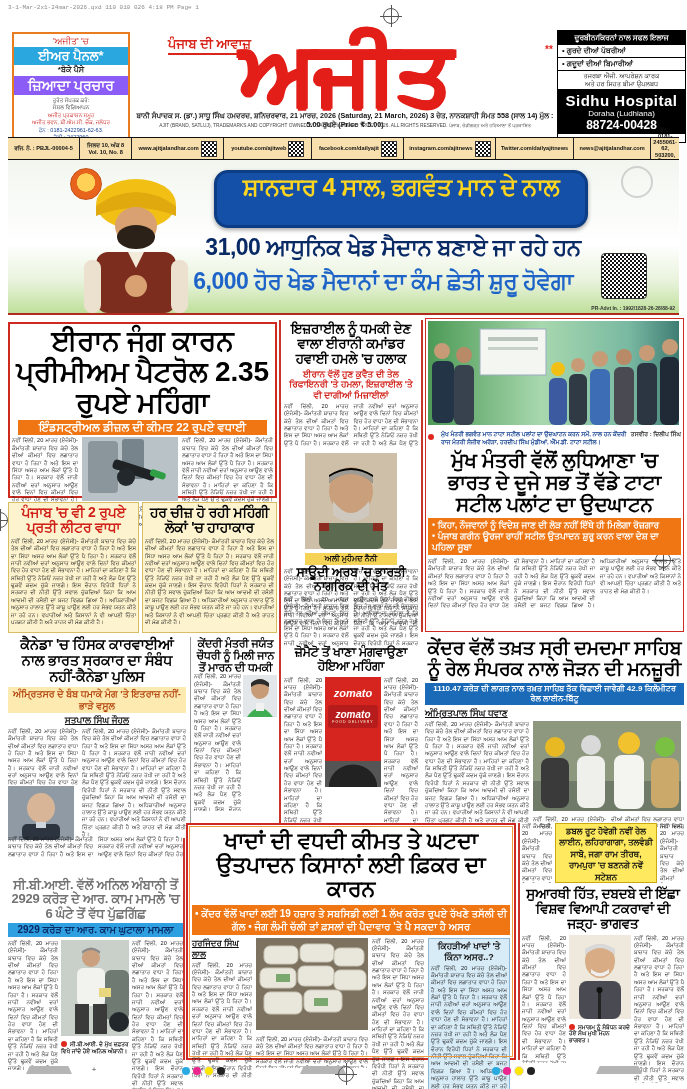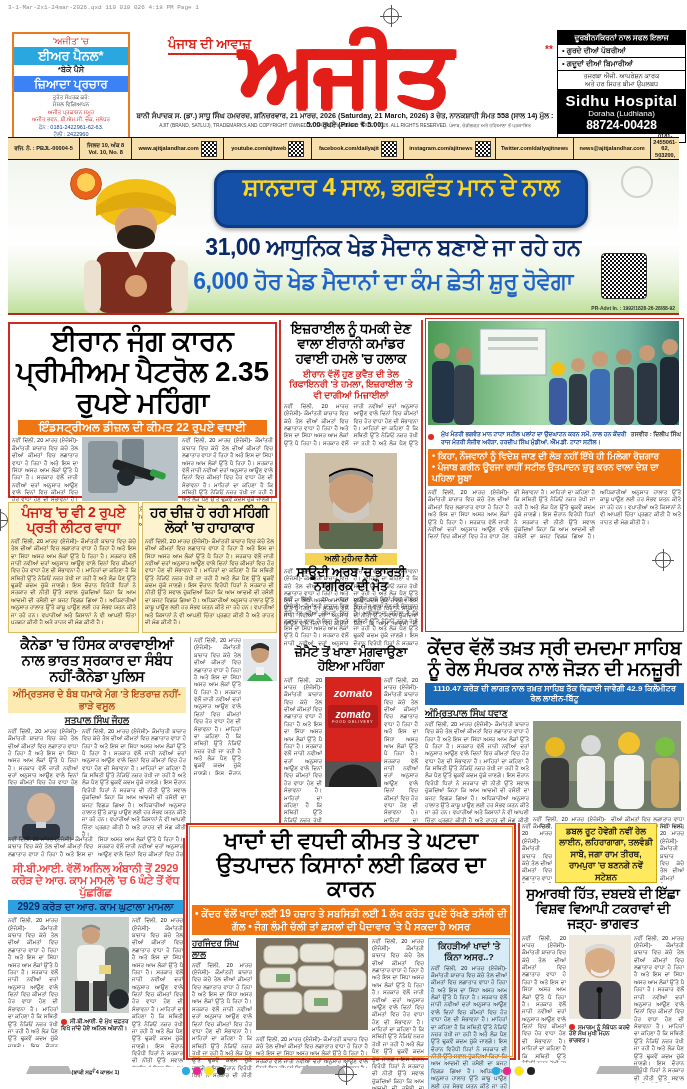--- a/index.html
+++ b/index.html
@@ -36,21 +36,21 @@
 
 <div class="page">
 
   <div class="abs" style="left:8px;top:4px;font-size:6px;color:#8a8a8a;font-family:'Liberation Mono','DejaVu Sans Mono',monospace;">3-1-Mar-2x1-24mar-2026.qxd   110 010 026   4:18 PM   Page 1</div>
   <div class="regmark" style="left:383px;top:8px;"></div>
 
   <div class="abs" style="left:12px;top:32px;width:114px;height:108px;border:2px solid #e87c1e;background:#fff;text-align:center;overflow:hidden;">
     <div style="font-size:9px;color:#d02018;font-weight:normal;margin-top:2px;">'ਅਜੀਤ' 'ਚ</div>
     <div style="background:#2ba7e0;color:#fff;font-weight:bold;font-size:13px;padding:1px 15px;">ਈਅਰ ਪੈਨਲ*</div>
     <div style="font-size:8px;font-weight:bold;color:#222;">*ਬੋਕੇ ਪੈਸੇ</div>
-    <div style="background:#3b82f6;color:#fff;font-weight:bold;font-size:12px;padding:1px 0;margin-top:1px;">ਜ਼ਿਆਦਾ ਪ੍ਰਚਾਰ</div>
+    <div style="background:#8b5cf6;color:#fff;font-weight:bold;font-size:14px;padding:1px 0;margin-top:1px;">ਜ਼ਿਆਦਾ ਪ੍ਰਚਾਰ</div>
     <div style="font-size:5.5px;line-height:1.35;color:#333;margin-top:2px;">
       <div>ਤੁਰੰਤ ਸੰਪਰਕ ਕਰੋ:</div>
       <div>ਸੋਸ਼ਲ ਵਿਗਿਆਪਨ</div>
       <div style="color:#c22;">ਅਜੀਤ ਪ੍ਰਕਾਸ਼ਨ ਸਮੂਹ</div>
       <div style="color:#c22;">ਅਜੀਤ ਭਵਨ, ਬੀ.ਐਮ.ਸੀ. ਚੌਕ, ਜਲੰਧਰ</div>
       <div style="color:#16418f;">ਫੋਨ : 0181-2422961-62-63.</div>
       <div style="color:#16418f;">ਟੈਲੀ : 2422960</div>
     </div>
   </div>
 
@@ -182,34 +182,35 @@
             <rect width="66" height="54" fill="#8f9aa5"></rect>
             <ellipse cx="33" cy="22" rx="14" ry="15" fill="#d9b598"></ellipse>
             <rect x="14" y="38" width="38" height="16" rx="5" fill="#2c353f"></rect>
             <rect x="28" y="36" width="10" height="6" fill="#cfd6dd"></rect>
           </svg>
         </div>
         <div class="body-text" style="flex:1;height:118px;">ਨਵੀਂ ਦਿੱਲੀ, 20 ਮਾਰਚ (ਏਜੰਸੀ)- ਕੌਮਾਂਤਰੀ ਬਾਜ਼ਾਰ ਵਿਚ ਕੱਚੇ ਤੇਲ ਦੀਆਂ ਕੀਮਤਾਂ ਵਿਚ ਲਗਾਤਾਰ ਵਾਧਾ ਹੋ ਰਿਹਾ ਹੈ ਅਤੇ ਇਸ ਦਾ ਸਿੱਧਾ ਅਸਰ ਆਮ ਲੋਕਾਂ ਉੱਤੇ ਪੈ ਰਿਹਾ ਹੈ। ਸਰਕਾਰ ਵੱਲੋਂ ਜਾਰੀ ਨਵੀਆਂ ਦਰਾਂ ਅਨੁਸਾਰ ਆਉਣ ਵਾਲੇ ਦਿਨਾਂ ਵਿਚ ਕੀਮਤਾਂ ਵਿਚ ਹੋਰ ਵਾਧਾ ਹੋਣ ਦੀ ਸੰਭਾਵਨਾ ਹੈ। ਮਾਹਿਰਾਂ ਦਾ ਕਹਿਣਾ ਹੈ ਕਿ ਸਥਿਤੀ ਉੱਤੇ ਨੇੜਿਓਂ ਨਜ਼ਰ ਰੱਖੀ ਜਾ ਰਹੀ ਹੈ ਅਤੇ ਲੋੜ ਪੈਣ ਉੱਤੇ ਢੁਕਵੇਂ ਕਦਮ ਚੁੱਕੇ ਜਾਣਗੇ। ਇਸ ਦੌਰਾਨ ਵਿਰੋਧੀ ਧਿਰਾਂ ਨੇ ਸਰਕਾਰ ਦੀ ਨੀਤੀ ਉੱਤੇ ਸਵਾਲ ਚੁੱਕਦਿਆਂ ਕਿਹਾ ਕਿ ਆਮ ਆਦਮੀ ਦੀ ਰਸੋਈ ਦਾ ਬਜਟ ਵਿਗੜ ਗਿਆ ਹੈ। ਅਧਿਕਾਰੀਆਂ ਅਨੁਸਾਰ ਹਾਲਾਤ ਉੱਤੇ ਕਾਬੂ ਪਾਉਣ ਲਈ ਹਰ ਸੰਭਵ ਯਤਨ ਕੀਤੇ ਜਾ ਰਹੇ ਹਨ। ਵਪਾਰੀਆਂ ਅਤੇ ਕਿਸਾਨਾਂ ਨੇ ਵੀ ਆਪਣੀ ਚਿੰਤਾ ਪ੍ਰਗਟ ਕੀਤੀ ਹੈ ਅਤੇ ਰਾਹਤ ਦੀ ਮੰਗ ਕੀਤੀ ਹੈ।</div>
       </div>
     </div>
     <div style="flex:1;border-left:1px solid #999;padding-left:3px;">
+      <div class="hl" style="font-size:11px;">ਕੇਂਦਰੀ ਮੰਤਰੀ ਜਯੰਤ ਚੌਧਰੀ ਨੂੰ ਮਿਲੀ ਜਾਨ ਤੋਂ ਮਾਰਨ ਦੀ ਧਮਕੀ</div>
       <svg class="photo" style="float:right;margin:2px 0 2px 2px;" width="34" height="42" viewBox="0 0 34 42">
         <rect width="34" height="42" fill="#e3e7e9"></rect>
         <ellipse cx="17" cy="14" rx="9" ry="10" fill="#c89b77"></ellipse>
         <path d="M8,8 Q17,0 26,8 L26,12 Q17,6 8,12 Z" fill="#2c2c2c"></path>
         <path d="M4,42 Q17,24 30,42 Z" fill="#3fae52"></path>
         <rect x="13" y="28" width="8" height="8" fill="#f2f2f2"></rect>
       </svg>
       <div class="body-text" style="height:138px;">ਨਵੀਂ ਦਿੱਲੀ, 20 ਮਾਰਚ (ਏਜੰਸੀ)- ਕੌਮਾਂਤਰੀ ਬਾਜ਼ਾਰ ਵਿਚ ਕੱਚੇ ਤੇਲ ਦੀਆਂ ਕੀਮਤਾਂ ਵਿਚ ਲਗਾਤਾਰ ਵਾਧਾ ਹੋ ਰਿਹਾ ਹੈ ਅਤੇ ਇਸ ਦਾ ਸਿੱਧਾ ਅਸਰ ਆਮ ਲੋਕਾਂ ਉੱਤੇ ਪੈ ਰਿਹਾ ਹੈ। ਸਰਕਾਰ ਵੱਲੋਂ ਜਾਰੀ ਨਵੀਆਂ ਦਰਾਂ ਅਨੁਸਾਰ ਆਉਣ ਵਾਲੇ ਦਿਨਾਂ ਵਿਚ ਕੀਮਤਾਂ ਵਿਚ ਹੋਰ ਵਾਧਾ ਹੋਣ ਦੀ ਸੰਭਾਵਨਾ ਹੈ। ਮਾਹਿਰਾਂ ਦਾ ਕਹਿਣਾ ਹੈ ਕਿ ਸਥਿਤੀ ਉੱਤੇ ਨੇੜਿਓਂ ਨਜ਼ਰ ਰੱਖੀ ਜਾ ਰਹੀ ਹੈ ਅਤੇ ਲੋੜ ਪੈਣ ਉੱਤੇ ਢੁਕਵੇਂ ਕਦਮ ਚੁੱਕੇ ਜਾਣਗੇ। ਇਸ ਦੌਰਾਨ ਵਿਰੋਧੀ ਧਿਰਾਂ ਨੇ ਸਰਕਾਰ ਦੀ ਨੀਤੀ ਉੱਤੇ ਸਵਾਲ ਚੁੱਕਦਿਆਂ ਕਿਹਾ ਕਿ ਆਮ ਆਦਮੀ ਦੀ ਰਸੋਈ ਦਾ ਬਜਟ ਵਿਗੜ ਗਿਆ ਹੈ। ਅਧਿਕਾਰੀਆਂ ਅਨੁਸਾਰ ਹਾਲਾਤ ਉੱਤੇ ਕਾਬੂ ਪਾਉਣ ਲਈ ਹਰ ਸੰਭਵ ਯਤਨ ਕੀਤੇ ਜਾ ਰਹੇ ਹਨ। ਵਪਾਰੀਆਂ ਅਤੇ ਕਿਸਾਨਾਂ ਨੇ ਵੀ ਆਪਣੀ ਚਿੰਤਾ ਪ੍ਰਗਟ ਕੀਤੀ ਹੈ ਅਤੇ ਰਾਹਤ ਦੀ ਮੰਗ ਕੀਤੀ ਹੈ।</div>
     </div>
   </div>
 
   <div class="abs" style="left:8px;top:836px;width:175px;height:224px;">
     <div class="body-text c2" style="height:26px;">ਨਵੀਂ ਦਿੱਲੀ, 20 ਮਾਰਚ (ਏਜੰਸੀ)- ਕੌਮਾਂਤਰੀ ਬਾਜ਼ਾਰ ਵਿਚ ਕੱਚੇ ਤੇਲ ਦੀਆਂ ਕੀਮਤਾਂ ਵਿਚ ਲਗਾਤਾਰ ਵਾਧਾ ਹੋ ਰਿਹਾ ਹੈ ਅਤੇ ਇਸ ਦਾ ਸਿੱਧਾ ਅਸਰ ਆਮ ਲੋਕਾਂ ਉੱਤੇ ਪੈ ਰਿਹਾ ਹੈ। ਸਰਕਾਰ ਵੱਲੋਂ ਜਾਰੀ ਨਵੀਆਂ ਦਰਾਂ ਅਨੁਸਾਰ ਆਉਣ ਵਾਲੇ ਦਿਨਾਂ ਵਿਚ ਕੀਮਤਾਂ ਵਿਚ ਹੋਰ ਵਾਧਾ ਹੋਣ ਦੀ ਸੰਭਾਵਨਾ ਹੈ। ਮਾਹਿਰਾਂ ਦਾ ਕਹਿਣਾ ਹੈ ਕਿ ਸਥਿਤੀ ਉੱਤੇ ਨੇੜਿਓਂ ਨਜ਼ਰ ਰੱਖੀ ਜਾ ਰਹੀ ਹੈ ਅਤੇ ਲੋੜ ਪੈਣ ਉੱਤੇ ਢੁਕਵੇਂ ਕਦਮ ਚੁੱਕੇ ਜਾਣਗੇ। ਇਸ ਦੌਰਾਨ ਵਿਰੋਧੀ ਧਿਰਾਂ ਨੇ ਸਰਕਾਰ ਦੀ ਨੀਤੀ ਉੱਤੇ ਸਵਾਲ ਚੁੱਕਦਿਆਂ ਕਿਹਾ ਕਿ ਆਮ ਆਦਮੀ ਦੀ ਰਸੋਈ ਦਾ ਬਜਟ ਵਿਗੜ ਗਿਆ ਹੈ। ਅਧਿਕਾਰੀਆਂ ਅਨੁਸਾਰ ਹਾਲਾਤ ਉੱਤੇ ਕਾਬੂ ਪਾਉਣ ਲਈ ਹਰ ਸੰਭਵ ਯਤਨ ਕੀਤੇ ਜਾ ਰਹੇ ਹਨ। ਵਪਾਰੀਆਂ ਅਤੇ ਕਿਸਾਨਾਂ ਨੇ ਵੀ ਆਪਣੀ ਚਿੰਤਾ ਪ੍ਰਗਟ ਕੀਤੀ ਹੈ ਅਤੇ ਰਾਹਤ ਦੀ ਮੰਗ ਕੀਤੀ ਹੈ।</div>
-    <div class="hl" style="font-size:11px;color:#ef4444;margin-top:0;">ਸੀ.ਬੀ.ਆਈ. ਵੱਲੋਂ ਅਨਿਲ ਅੰਬਾਨੀ ਤੋਂ 2929 ਕਰੋੜ ਦੇ ਆਰ. ਕਾਮ ਮਾਮਲੇ 'ਚ 6 ਘੰਟੇ ਤੋਂ ਵੱਧ ਪੁੱਛਗਿੱਛ</div>
+    <div class="hl" style="font-size:13px;color:#737373;margin-top:16px;">ਸੀ.ਬੀ.ਆਈ. ਵੱਲੋਂ ਅਨਿਲ ਅੰਬਾਨੀ ਤੋਂ 2929 ਕਰੋੜ ਦੇ ਆਰ. ਕਾਮ ਮਾਮਲੇ 'ਚ 6 ਘੰਟੇ ਤੋਂ ਵੱਧ ਪੁੱਛਗਿੱਛ</div>
     <div class="ctr b" style="background:#2e9fe0;color:#0a2a66;font-size:10px;margin-top:2px;padding:1px 0;">2929 ਕਰੋੜ ਦਾ ਆਰ. ਕਾਮ ਘੁਟਾਲਾ ਮਾਮਲਾ</div>
     <div style="display:flex;gap:3px;margin-top:3px;">
       <div class="body-text" style="width:50px;height:130px;">ਨਵੀਂ ਦਿੱਲੀ, 20 ਮਾਰਚ (ਏਜੰਸੀ)- ਕੌਮਾਂਤਰੀ ਬਾਜ਼ਾਰ ਵਿਚ ਕੱਚੇ ਤੇਲ ਦੀਆਂ ਕੀਮਤਾਂ ਵਿਚ ਲਗਾਤਾਰ ਵਾਧਾ ਹੋ ਰਿਹਾ ਹੈ ਅਤੇ ਇਸ ਦਾ ਸਿੱਧਾ ਅਸਰ ਆਮ ਲੋਕਾਂ ਉੱਤੇ ਪੈ ਰਿਹਾ ਹੈ। ਸਰਕਾਰ ਵੱਲੋਂ ਜਾਰੀ ਨਵੀਆਂ ਦਰਾਂ ਅਨੁਸਾਰ ਆਉਣ ਵਾਲੇ ਦਿਨਾਂ ਵਿਚ ਕੀਮਤਾਂ ਵਿਚ ਹੋਰ ਵਾਧਾ ਹੋਣ ਦੀ ਸੰਭਾਵਨਾ ਹੈ। ਮਾਹਿਰਾਂ ਦਾ ਕਹਿਣਾ ਹੈ ਕਿ ਸਥਿਤੀ ਉੱਤੇ ਨੇੜਿਓਂ ਨਜ਼ਰ ਰੱਖੀ ਜਾ ਰਹੀ ਹੈ ਅਤੇ ਲੋੜ ਪੈਣ ਉੱਤੇ ਢੁਕਵੇਂ ਕਦਮ ਚੁੱਕੇ ਜਾਣਗੇ। ਇਸ ਦੌਰਾਨ ਵਿਰੋਧੀ ਧਿਰਾਂ ਨੇ ਸਰਕਾਰ ਦੀ ਨੀਤੀ ਉੱਤੇ ਸਵਾਲ ਚੁੱਕਦਿਆਂ ਕਿਹਾ ਕਿ ਆਮ ਆਦਮੀ ਦੀ ਰਸੋਈ ਦਾ ਬਜਟ ਵਿਗੜ ਗਿਆ ਹੈ। ਅਧਿਕਾਰੀਆਂ ਅਨੁਸਾਰ ਹਾਲਾਤ ਉੱਤੇ ਕਾਬੂ ਪਾਉਣ ਲਈ ਹਰ ਸੰਭਵ ਯਤਨ ਕੀਤੇ ਜਾ ਰਹੇ ਹਨ। ਵਪਾਰੀਆਂ ਅਤੇ ਕਿਸਾਨਾਂ ਨੇ ਵੀ ਆਪਣੀ ਚਿੰਤਾ ਪ੍ਰਗਟ ਕੀਤੀ ਹੈ ਅਤੇ ਰਾਹਤ ਦੀ ਮੰਗ ਕੀਤੀ ਹੈ।</div>
       <div style="width:68px;">
         <svg class="photo" width="68" height="96" viewBox="0 0 68 96">
           <rect width="68" height="96" fill="#c9cfc9"></rect>
           <rect x="44" y="30" width="24" height="50" rx="6" fill="#6f7a72"></rect>
           <circle cx="58" cy="82" r="10" fill="#23282c"></circle>
           <circle cx="30" cy="18" r="9" fill="#caa07e"></circle>
           <path d="M21,14 Q30,6 39,14 L39,11 Q30,4 21,11 Z" fill="#8b8b8b"></path>
@@ -315,20 +316,21 @@
       <g>
           <circle cx="242" cy="26" r="8" fill="#c89b77"></circle>
           <rect x="232" y="36" width="19" height="68" rx="6" fill="#1f2a36"></rect>
         </g>
     </svg>
     <div style="display:flex;gap:4px;margin-top:2px;">
       <span class="cap-dot" style="margin-top:3px;flex:none;"></span>
       <span class="cap" style="flex:1;">ਮੁੱਖ ਮੰਤਰੀ ਭਗਵੰਤ ਮਾਨ ਟਾਟਾ ਸਟੀਲ ਪਲਾਂਟ ਦਾ ਉਦਘਾਟਨ ਕਰਨ ਸਮੇਂ, ਨਾਲ ਹਨ ਕੇਂਦਰੀ ਰਾਜ ਮੰਤਰੀ ਸੰਜੀਵ ਅਰੋੜਾ, ਹਰਦੀਪ ਸਿੰਘ ਮੁੰਡੀਆਂ, ਐੱਮ.ਡੀ. ਟਾਟਾ ਸਟੀਲ।</span>
       <span class="cap" style="flex:none;color:#333;">ਤਸਵੀਰ : ਦਿਲੀਪ ਸਿੰਘ</span>
     </div>
+    <div class="hl" style="font-size:20px;margin-top:3px;">ਮੁੱਖ ਮੰਤਰੀ ਵੱਲੋਂ ਲੁਧਿਆਣਾ 'ਚ ਭਾਰਤ ਦੇ ਦੂਜੇ ਸਭ ਤੋਂ ਵੱਡੇ ਟਾਟਾ ਸਟੀਲ ਪਲਾਂਟ ਦਾ ਉਦਘਾਟਨ</div>
     <div class="strip-orange" style="margin-top:3px;padding:2px 4px;text-align:left;">
       <div style="font-size:9px;">• ਕਿਹਾ, ਨੌਜਵਾਨਾਂ ਨੂੰ ਵਿਦੇਸ਼ ਜਾਣ ਦੀ ਲੋੜ ਨਹੀਂ ਇੱਥੇ ਹੀ ਮਿਲੇਗਾ ਰੋਜ਼ਗਾਰ</div>
       <div style="font-size:9px;">• ਪੰਜਾਬ ਗਰੀਨ ਊਰਜਾ ਰਾਹੀਂ ਸਟੀਲ ਉਤਪਾਦਨ ਸ਼ੁਰੂ ਕਰਨ ਵਾਲਾ ਦੇਸ਼ ਦਾ ਪਹਿਲਾ ਸੂਬਾ</div>
     </div>
     <div class="body-text c3" style="height:74px;margin-top:3px;">ਨਵੀਂ ਦਿੱਲੀ, 20 ਮਾਰਚ (ਏਜੰਸੀ)- ਕੌਮਾਂਤਰੀ ਬਾਜ਼ਾਰ ਵਿਚ ਕੱਚੇ ਤੇਲ ਦੀਆਂ ਕੀਮਤਾਂ ਵਿਚ ਲਗਾਤਾਰ ਵਾਧਾ ਹੋ ਰਿਹਾ ਹੈ ਅਤੇ ਇਸ ਦਾ ਸਿੱਧਾ ਅਸਰ ਆਮ ਲੋਕਾਂ ਉੱਤੇ ਪੈ ਰਿਹਾ ਹੈ। ਸਰਕਾਰ ਵੱਲੋਂ ਜਾਰੀ ਨਵੀਆਂ ਦਰਾਂ ਅਨੁਸਾਰ ਆਉਣ ਵਾਲੇ ਦਿਨਾਂ ਵਿਚ ਕੀਮਤਾਂ ਵਿਚ ਹੋਰ ਵਾਧਾ ਹੋਣ ਦੀ ਸੰਭਾਵਨਾ ਹੈ। ਮਾਹਿਰਾਂ ਦਾ ਕਹਿਣਾ ਹੈ ਕਿ ਸਥਿਤੀ ਉੱਤੇ ਨੇੜਿਓਂ ਨਜ਼ਰ ਰੱਖੀ ਜਾ ਰਹੀ ਹੈ ਅਤੇ ਲੋੜ ਪੈਣ ਉੱਤੇ ਢੁਕਵੇਂ ਕਦਮ ਚੁੱਕੇ ਜਾਣਗੇ। ਇਸ ਦੌਰਾਨ ਵਿਰੋਧੀ ਧਿਰਾਂ ਨੇ ਸਰਕਾਰ ਦੀ ਨੀਤੀ ਉੱਤੇ ਸਵਾਲ ਚੁੱਕਦਿਆਂ ਕਿਹਾ ਕਿ ਆਮ ਆਦਮੀ ਦੀ ਰਸੋਈ ਦਾ ਬਜਟ ਵਿਗੜ ਗਿਆ ਹੈ। ਅਧਿਕਾਰੀਆਂ ਅਨੁਸਾਰ ਹਾਲਾਤ ਉੱਤੇ ਕਾਬੂ ਪਾਉਣ ਲਈ ਹਰ ਸੰਭਵ ਯਤਨ ਕੀਤੇ ਜਾ ਰਹੇ ਹਨ। ਵਪਾਰੀਆਂ ਅਤੇ ਕਿਸਾਨਾਂ ਨੇ ਵੀ ਆਪਣੀ ਚਿੰਤਾ ਪ੍ਰਗਟ ਕੀਤੀ ਹੈ ਅਤੇ ਰਾਹਤ ਦੀ ਮੰਗ ਕੀਤੀ ਹੈ।</div>
   </div>
 
   <div class="abs" style="left:425px;top:638px;width:259px;">
     <div class="hl" style="font-size:19px;">ਕੇਂਦਰ ਵੱਲੋਂ ਤਖ਼ਤ ਸ੍ਰੀ ਦਮਦਮਾ ਸਾਹਿਬ ਨੂੰ ਰੇਲ ਸੰਪਰਕ ਨਾਲ ਜੋੜਨ ਦੀ ਮਨਜ਼ੂਰੀ</div>
     <div class="strip-blue" style="font-size:8px;margin-top:3px;padding:1px 2px;">1110.47 ਕਰੋੜ ਦੀ ਲਾਗਤ ਨਾਲ ਤਖ਼ਤ ਸਾਹਿਬ ਤੱਕ ਵਿਛਾਈ ਜਾਵੇਗੀ 42.9 ਕਿਲੋਮੀਟਰ ਰੇਲ ਲਾਈਨ-ਬਿੱਟੂ</div>

